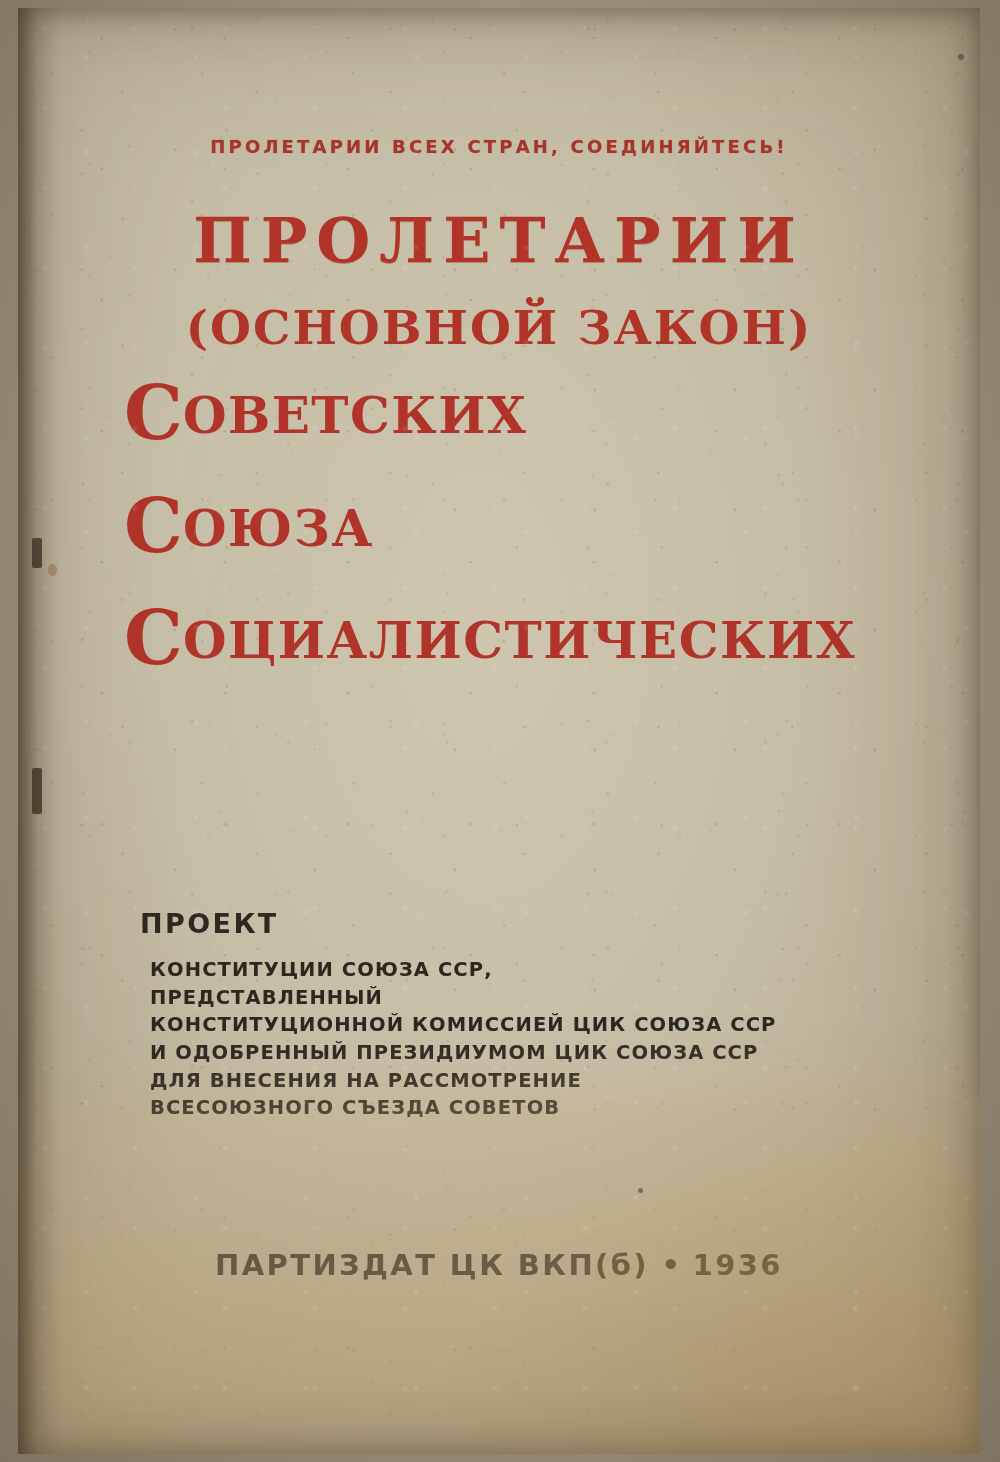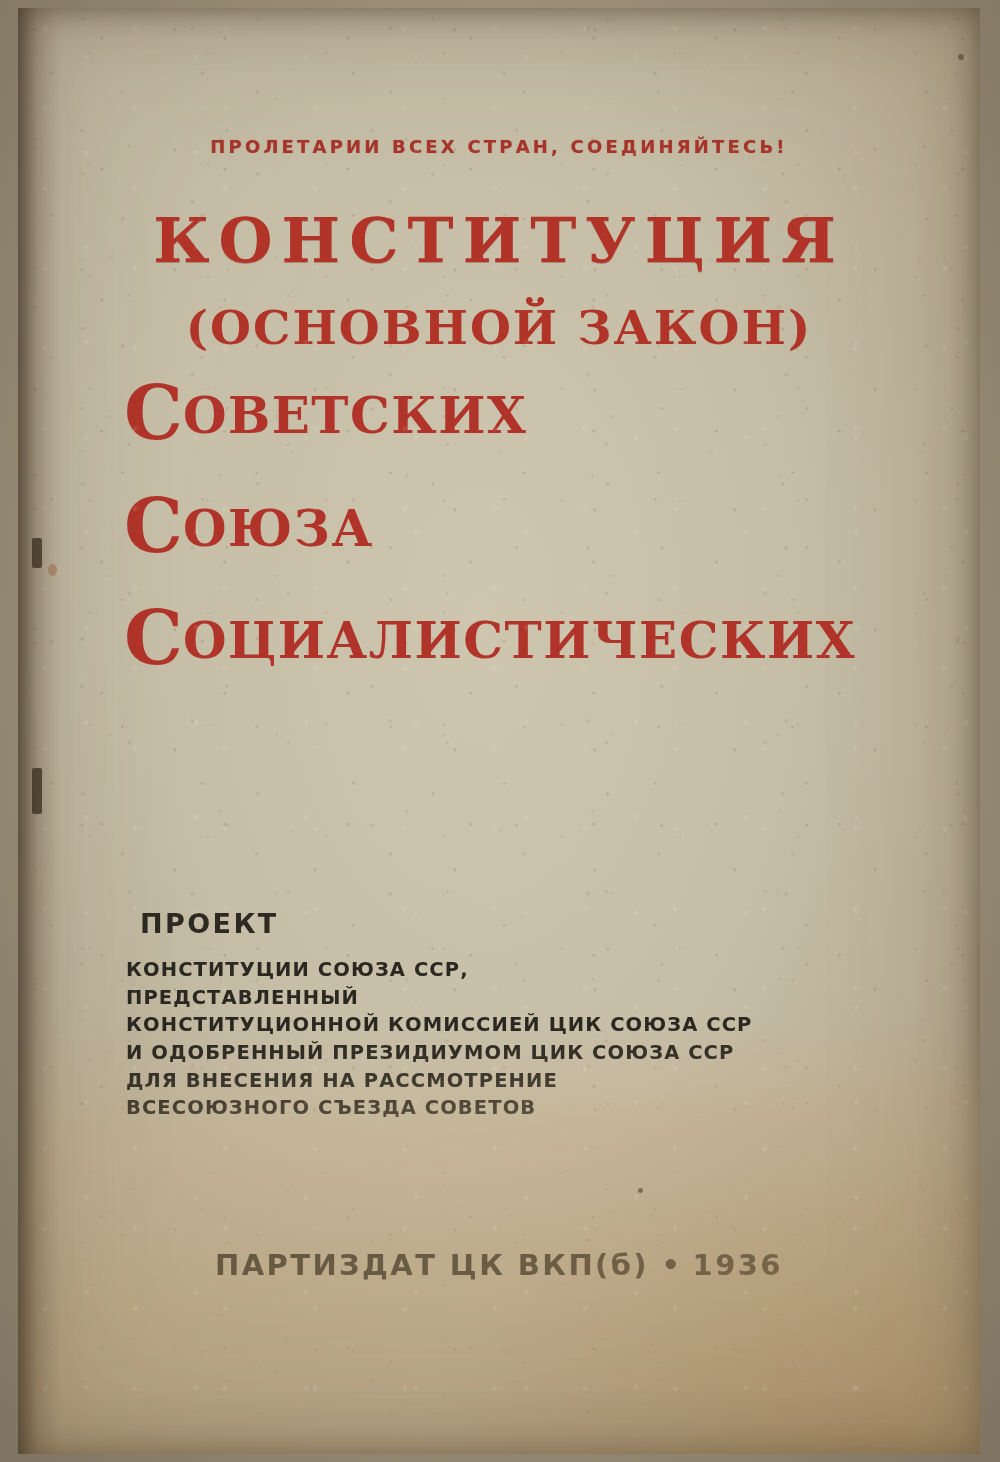--- a/index.html
+++ b/index.html
@@ -200,21 +200,21 @@
     left: 108px;
     top: 948px;
     width: 720px;
     color: #2b2821;
     font-family: "DejaVu Sans", sans-serif;
     font-weight: 700;
     font-size: 19.5px;
     letter-spacing: 1.1px;
     line-height: 1.42;
   }
-  .project-body div { white-space: nowrap; }
+  .project-body div { white-space: nowrap; margin-left: 24px; }
 
   .imprint {
     position: absolute;
     left: 0; right: 0;
     top: 1240px;
     text-align: center;
     color: #2b2720;
     font-family: "DejaVu Sans", sans-serif;
     font-weight: 700;
     font-size: 29px;
@@ -238,21 +238,21 @@
 <div class="photo">
 
   <div class="cover">
 
     <div class="grain"></div>
 
     <div class="sheet">
 
       <div class="slogan">ПРОЛЕТАРИИ ВСЕХ СТРАН, СОЕДИНЯЙТЕСЬ!</div>
 
-      <div class="title-main">КОНСТИТУЦИЯ</div>
+      <div class="title-main">ПРОЛЕТАРИИ</div>
 
       <div class="title-sub">(ОСНОВНОЙ ЗАКОН)</div>
 
       <div class="word-stack">
         <div class="word">
           <span class="drop">С</span><span class="rest">ОВЕТСКИХ</span>
         </div>
         <div class="word">
           <span class="drop">С</span><span class="rest">ОЮЗА</span>
         </div>

